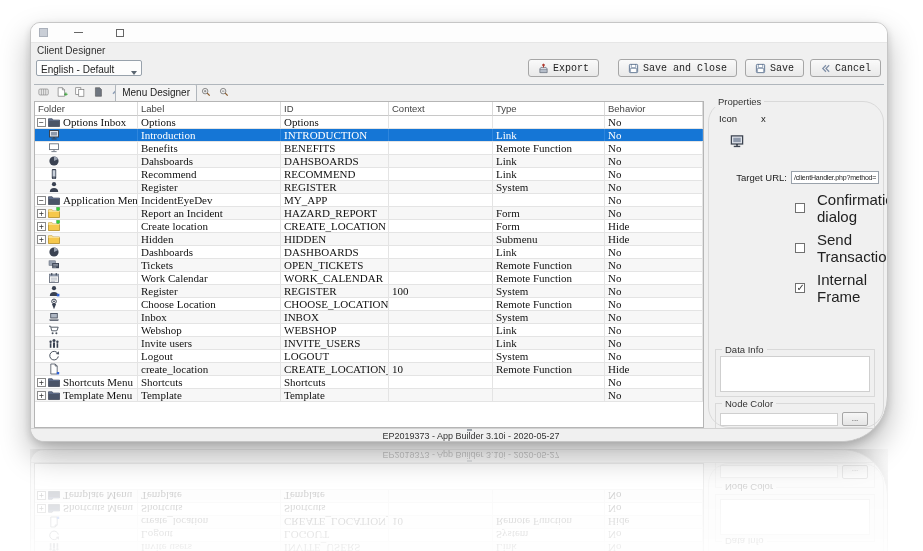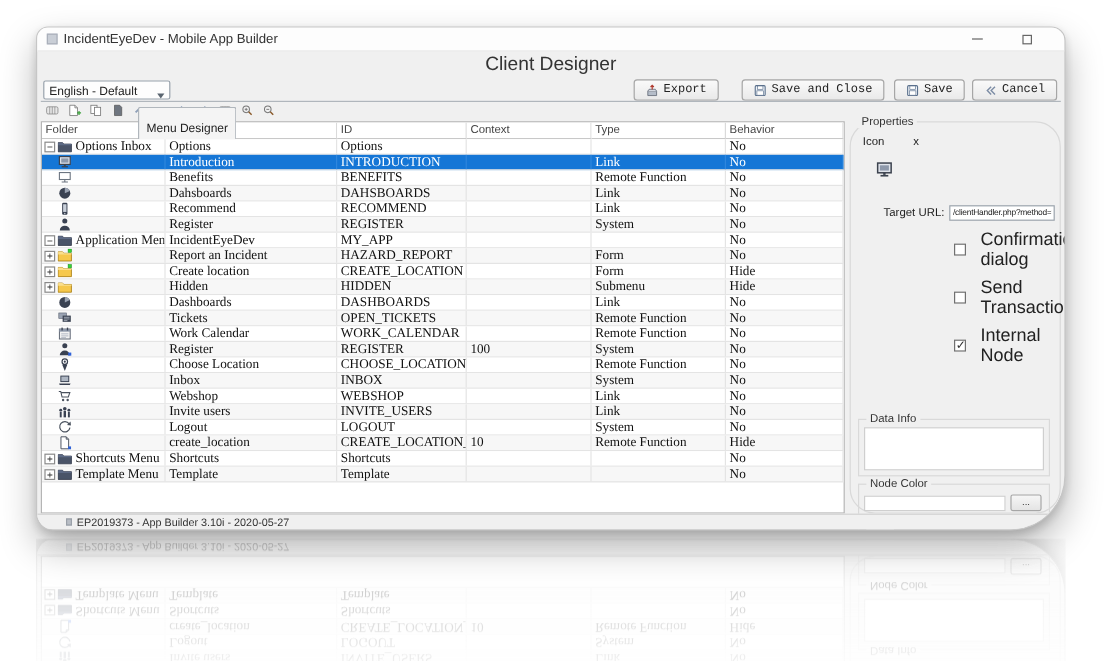--- a/index.html
+++ b/index.html
@@ -15,38 +15,38 @@
   .titlebar { height:20px; background:#fdfdfd; border-bottom:1px solid #e6e6e6;
     display:flex; align-items:center; padding:0 14px 0 8px; }
   .app-icon { width:9px; height:9px; background:#c9ced6; border:1px solid #aab0ba; margin-right:5px; }
   .title { font-size:11px; color:#333; flex:1; }
   .wbtn { width:34px; height:16px; display:flex; align-items:center; justify-content:center;
     background:none; border:none; margin-left:8px; cursor:default; }
   .min-glyph { width:9px; height:1px; background:#666; display:block; }
   .max-glyph { width:8px; height:8px; border:1px solid #666; display:block; }
   
   .hdr { position:relative; padding:2px 6px 0 5px; }
-  .panel-label { font-size:16px; color:#333; padding-left:1px;text-align:center; }
+  .panel-label { font-size:10px; color:#333; padding-left:1px; }
   .hdr-row { display:flex; align-items:center; margin-top:3px; }
   .dropdown { width:106px; height:16px; background:#fdfdfd; border:1px solid #98a2ac;
     border-radius:2px; display:flex; align-items:flex-end; padding:0 4px; font-size:10px; color:#222; }
   .dropdown .dtext { flex:1; }
   .chev-down { width:0; height:0; border-left:3.5px solid transparent; border-right:3.5px solid transparent;
     border-top:4px solid #5a6570; margin-left:3px; }
   .hdr-buttons { margin-left:auto; display:flex; align-items:center; }
   .btn { display:inline-flex; align-items:center; gap:4px; font-size:10px; color:#222;
     background:linear-gradient(#fafafa,#e9e9e9); border:1px solid #a6a6a6; border-radius:3px;
     height:18px; padding:0 9px; cursor:default;font-family:Liberation Mono, monospace; }
   .btn svg { width:11px; height:11px; display:block; }
   .gap-lg { margin-left:19px; } .gap-md { margin-left:8px; } .gap-sm { margin-left:6px; }
   
   .tabs { padding:5px 0 0 3px; position:relative; height:20px; }
   .tab { display:inline-block; font-size:10px; color:#222; background:#e7e7e7;
     border:1px solid #b0b6bc; border-bottom:none; border-radius:2px 2px 0 0;
-    padding:12px 6px 1px; margin-right:1px; position:relative; top:1px; cursor:default; }
+    padding:2px 6px 1px; margin-right:1px; position:relative; top:1px; cursor:default; }
   .tab.active { background:#f4f4f4; padding-bottom:3px; top:0; z-index:3; }
   
   .mainpanel { position:absolute; left:3px; right:3px; top:61px; bottom:13px;
     border-top:1px solid #b0b6bc; background:#f0f0f0; }
   .toolbar { height:16px; display:flex; align-items:center; padding:1px 0 0 2px; }
   .tbtn { background:none; border:none; padding:0 2px; margin-right:2px; cursor:default; }
   .tbtn svg { width:14px; height:12px; display:block; }
   .content { position:absolute; left:0; right:0; top:16px; bottom:0; display:flex; }
   
   .grid { width:670px; background:#fff; border:1px solid #b5b5b5; overflow:hidden;
@@ -95,33 +95,32 @@
     border:1px solid #cfcfcf; background:#fff; resize:none; font-size:9px; }
   .nodecolor { position:absolute; left:6px; right:6px; top:297px; height:30px; }
   .nc-input { position:absolute; left:4px; top:9px; width:118px; height:13px;
     border:1px solid #cfcfcf; background:#fff; font-size:9px; padding:0 2px; }
   .nc-btn { position:absolute; right:6px; top:8px; width:26px; height:14px;
     background:linear-gradient(#f6f6f6,#e4e4e4); border:1px solid #a6a6a6; border-radius:2px;
     font-size:8px; line-height:8px; color:#333; cursor:default; }
   .hintbox { position:absolute; left:6px; right:6px; top:331px; height:20px; }
   
   .statusbar { position:absolute; left:0; right:0; bottom:0; height:13px; background:#f0f0f0;
-    border-top:1px solid #d2d2d2; display:flex; align-items:center; padding-left:24px; }
+    border-top:1px solid #d2d2d2; display:flex; align-items:center; padding-left:24px;flex-direction:column; }
   .status-icon { width:5px; height:6px; background:#b9bec6; border:1px solid #9aa0a8; margin-right:4px; }
   .status-text { font-size:9px; color:#333; white-space:nowrap; }
 </style>
 </head>
 <body>
 
 <div class="stage">
   <div class="window">
 
     <div class="titlebar">
       <span class="app-icon"></span>
-      <span class="title">IncidentEyeDev - Mobile App Builder</span>
       <button class="wbtn">
           <span class="min-glyph"></span>
         </button>
       <button class="wbtn">
           <span class="max-glyph"></span>
         </button>
     </div>
 
     <div class="hdr">
       <div class="panel-label">Client Designer</div>
@@ -636,21 +635,21 @@
                 <label class="cbrow">
                   <span class="cbox"></span>
                   <span class="cblabel">Confirmation dialog</span>
                 </label>
                 <label class="cbrow">
                   <span class="cbox"></span>
                   <span class="cblabel">Send Transaction</span>
                 </label>
                 <label class="cbrow">
                   <span class="cbox checked"></span>
-                  <span class="cblabel">Internal Node</span>
+                  <span class="cblabel">Internal Frame</span>
                 </label>
               </div>
             <div class="datainfo groupbox">
               <span class="legend">Data Info</span>
               <textarea style=""></textarea>
             </div>
             <div class="nodecolor groupbox">
               <span class="legend">Node Color</span>
               <input class="nc-input" type="text" value="" style="">
               <button class="nc-btn">...</button>

